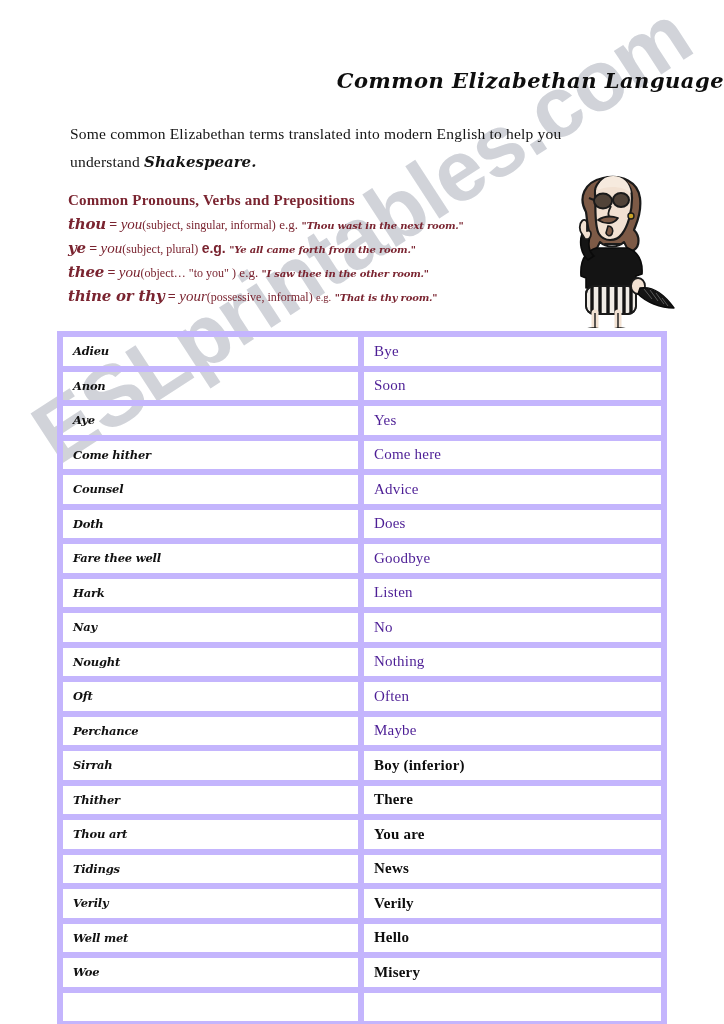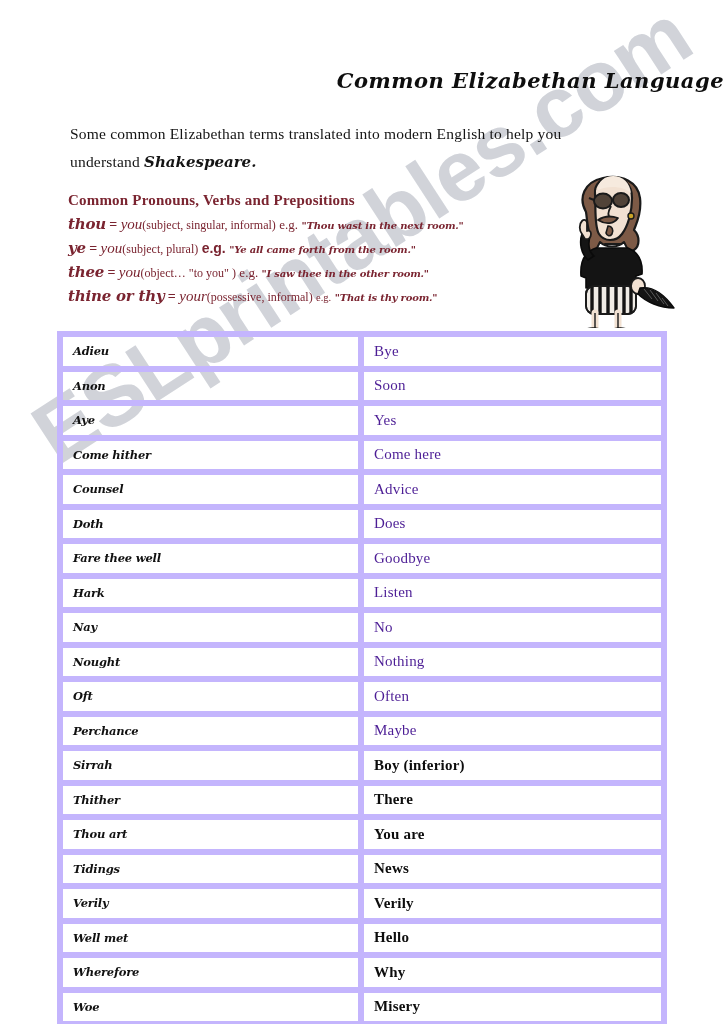--- a/index.html
+++ b/index.html
@@ -362,24 +362,20 @@
         </tr>
       <tr>
           <td class="term">Verily</td>
           <td class="def bold">Verily</td>
         </tr>
       <tr>
           <td class="term">Well met</td>
           <td class="def bold">Hello</td>
         </tr>
       <tr>
-          <td class="term">Wherefore</td>
-          <td class="def bold">Why</td>
-        </tr>
-      <tr>
           <td class="term">Woe</td>
           <td class="def bold">Misery</td>
         </tr>
       <tr class="empty">
           <td class="term"></td>
           <td class="def light"></td>
         </tr>
     </tbody>
   </table>
 

